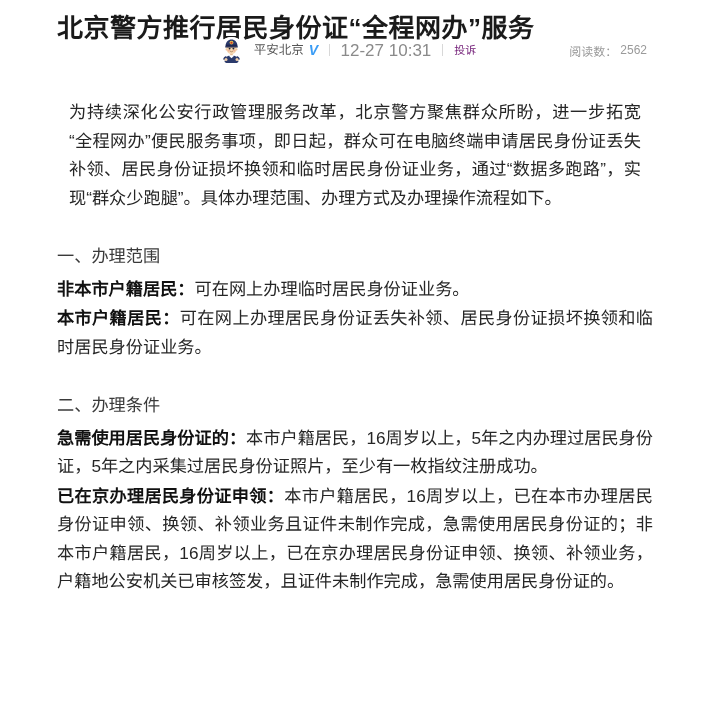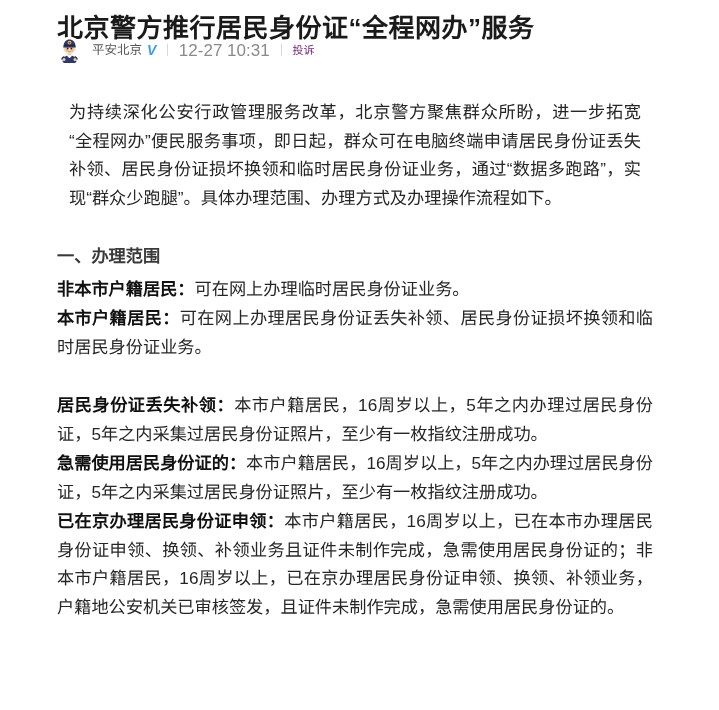--- a/index.html
+++ b/index.html
@@ -34,26 +34,27 @@
     line-height: 38px;
     font-weight: 700;
     color: #1a1a1a;
     letter-spacing: 0.5px;
     white-space: nowrap;
   }
 
   
   .meta-row {
     position: absolute;
-    left: 56px;
+    left: 47px;
     top: 36px;
     width: 600px;
     height: 28px;
     display: flex;
     align-items: center;
+    justify-content: center;
   }
 
   .avatar {
     width: 27px;
     height: 27px;
     border-radius: 50%;
     flex: 0 0 auto;
     position: relative;
     overflow: hidden;
     background: #ffffff;
@@ -132,21 +133,21 @@
     margin: 12px;
     letter-spacing: 0px;
   }
 
   .para.lead { margin-bottom: 30px; }
 
   .section-heading {
     font-size: 17.2px;
     line-height: 28.5px;
     color: #3a3a3a;
-    font-weight: 700;
+    font-weight: 400;
     margin: 0 0 4px 0;
   }
 
   .section-block { margin-bottom: 30px; }
   .section-block:last-child { margin-bottom: 0; }
 
   .item {
     font-size: 17.2px;
     line-height: 28.5px;
     color: #262626;
@@ -213,43 +214,45 @@
     <span class="verified-badge">V</span>
 
     <span class="meta-sep"></span>
 
     <span class="timestamp">12-27 10:31</span>
 
     <span class="meta-sep"></span>
 
     <span class="complaint-link">投诉</span>
 
+    <div class="read-count">
+      <span class="rc-label">阅读数：</span>
+      <span class="rc-value">2562</span>
+    </div>
   </div>
 
   <div class="article-body">
 
     <p class="para lead">为持续深化公安行政管理服务改革，北京警方聚焦群众所盼，进一步拓宽“全程网办”便民服务事项，即日起，群众可在电脑终端申请居民身份证丢失补领、居民身份证损坏换领和临时居民身份证业务，通过“数据多跑路”，实现“群众少跑腿”。具体办理范围、办理方式及办理操作流程如下。</p>
 
     <div class="section-block">
       <div class="section-heading">一、办理范围</div>
 
       <p class="item">
         <b>非本市户籍居民：</b><span>可在网上办理临时居民身份证业务。</span>
       </p>
 
       <p class="item">
         <b>本市户籍居民：</b><span>可在网上办理居民身份证丢失补领、居民身份证损坏换领和临时居民身份证业务。</span>
       </p>
     </div>
 
     <div class="section-block">
-
-      <p class="item">
-        <b>居民身份证丢失补领：</b><span>本市户籍居民，16周岁以上，5年之内办理过居民身份证，5年之内采集过居民身份证照片，至少有一枚指纹注册成功。</span>
-      </p>
+      <div class="section-heading">二、办理条件</div>
+
 
       <p class="item">
         <b>急需使用居民身份证的：</b><span>本市户籍居民，16周岁以上，5年之内办理过居民身份证，5年之内采集过居民身份证照片，至少有一枚指纹注册成功。</span>
       </p>
 
       <p class="item">
         <b>已在京办理居民身份证申领：</b><span>本市户籍居民，16周岁以上，已在本市办理居民身份证申领、换领、补领业务且证件未制作完成，急需使用居民身份证的；非本市户籍居民，16周岁以上，已在京办理居民身份证申领、换领、补领业务，户籍地公安机关已审核签发，且证件未制作完成，急需使用居民身份证的。</span>
       </p>
     </div>
 

